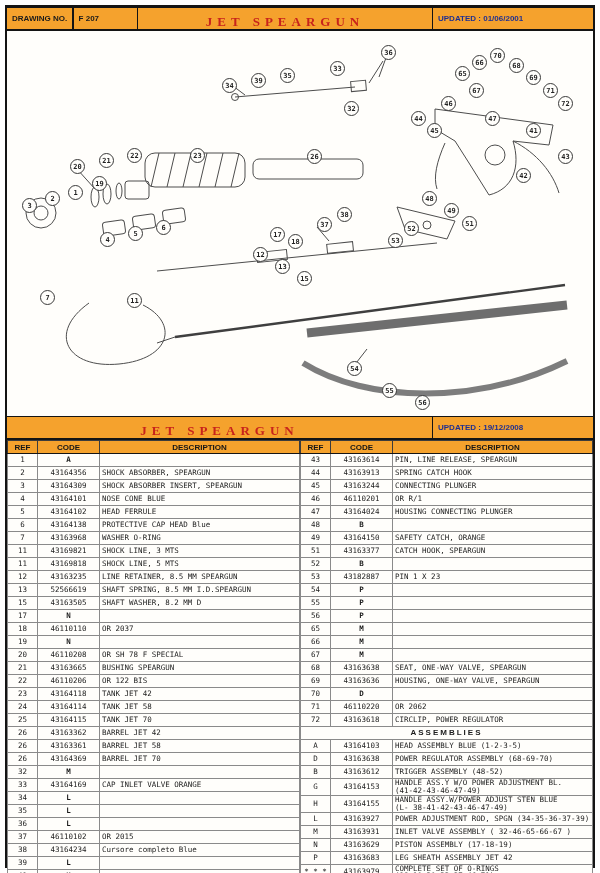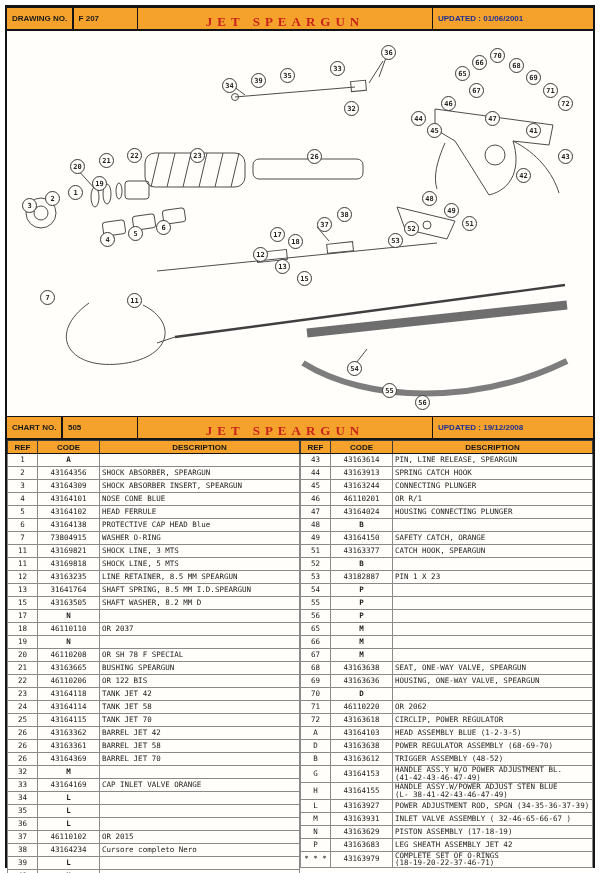--- a/index.html
+++ b/index.html
@@ -185,25 +185,20 @@
       <div class="callout" style="left: 437px; top: 172px;">49</div>
       <div class="callout" style="left: 455px; top: 185px;">51</div>
       <div class="callout" style="left: 397px; top: 190px;">52</div>
       <div class="callout" style="left: 381px; top: 202px;">53</div>
       <div class="callout" style="left: 340px; top: 330px;">54</div>
       <div class="callout" style="left: 375px; top: 352px;">55</div>
       <div class="callout" style="left: 408px; top: 364px;">56</div>
     </div>
 
   <div class="bar">
-    <div class="bar-cell leftcell">
-      <span>CHART NO.</span>
-      <span class="vdiv"></span>
-      <span>505</span>
-    </div>
     <div class="bar-title">JET SPEARGUN</div>
     <div class="bar-cell rightcell">UPDATED : 19/12/2008</div>
   </div>
 
   <div class="tables">
     <table>
       <colgroup>
           <col style="width:30px">
           <col style="width:62px">
           <col>
@@ -241,41 +236,41 @@
             <td class="codec">43164102</td>
             <td class="desc">HEAD FERRULE</td>
           </tr>
           <tr>
             <td class="refc">6</td>
             <td class="codec">43164138</td>
             <td class="desc">PROTECTIVE CAP HEAD Blue</td>
           </tr>
           <tr>
             <td class="refc">7</td>
-            <td class="codec">73804915</td>
+            <td class="codec">43163968</td>
             <td class="desc">WASHER O-RING</td>
           </tr>
           <tr>
             <td class="refc">11</td>
             <td class="codec">43169821</td>
             <td class="desc">SHOCK LINE, 3 MTS</td>
           </tr>
           <tr>
             <td class="refc">11</td>
             <td class="codec">43169818</td>
             <td class="desc">SHOCK LINE, 5 MTS</td>
           </tr>
           <tr>
             <td class="refc">12</td>
             <td class="codec">43163235</td>
             <td class="desc">LINE RETAINER, 8.5 MM SPEARGUN</td>
           </tr>
           <tr>
             <td class="refc">13</td>
-            <td class="codec">31641764</td>
+            <td class="codec">52566619</td>
             <td class="desc">SHAFT SPRING, 8.5 MM I.D.SPEARGUN</td>
           </tr>
           <tr>
             <td class="refc">15</td>
             <td class="codec">43163505</td>
             <td class="desc">SHAFT WASHER, 8.2 MM D</td>
           </tr>
           <tr>
             <td class="refc">17</td>
             <td class="codec letter">N</td>
@@ -362,21 +357,21 @@
             <td class="desc"></td>
           </tr>
           <tr>
             <td class="refc">37</td>
             <td class="codec">46110102</td>
             <td class="desc">OR 2015</td>
           </tr>
           <tr>
             <td class="refc">38</td>
             <td class="codec">43164234</td>
-            <td class="desc">Cursore completo Nero</td>
+            <td class="desc">Cursore completo Blue</td>
           </tr>
           <tr>
             <td class="refc">39</td>
             <td class="codec letter">L</td>
             <td class="desc"></td>
           </tr>
           <tr>
             <td class="refc">41</td>
             <td class="codec letter">H</td>
             <td class="desc"></td>
@@ -496,20 +491,23 @@
             <td class="refc">71</td>
             <td class="codec">46110220</td>
             <td class="desc">OR 2062</td>
           </tr>
           <tr>
             <td class="refc">72</td>
             <td class="codec">43163618</td>
             <td class="desc">CIRCLIP, POWER REGULATOR</td>
           </tr>
           <tr>
+            <td colspan="3" class="section">ASSEMBLIES</td>
+          </tr>
+          <tr>
             <td class="refc">A</td>
             <td class="codec">43164103</td>
             <td class="desc">HEAD ASSEMBLY BLUE (1-2-3-5)</td>
           </tr>
           <tr>
             <td class="refc">D</td>
             <td class="codec">43163638</td>
             <td class="desc">POWER REGULATOR ASSEMBLY  (68-69-70)</td>
           </tr>
           <tr>

